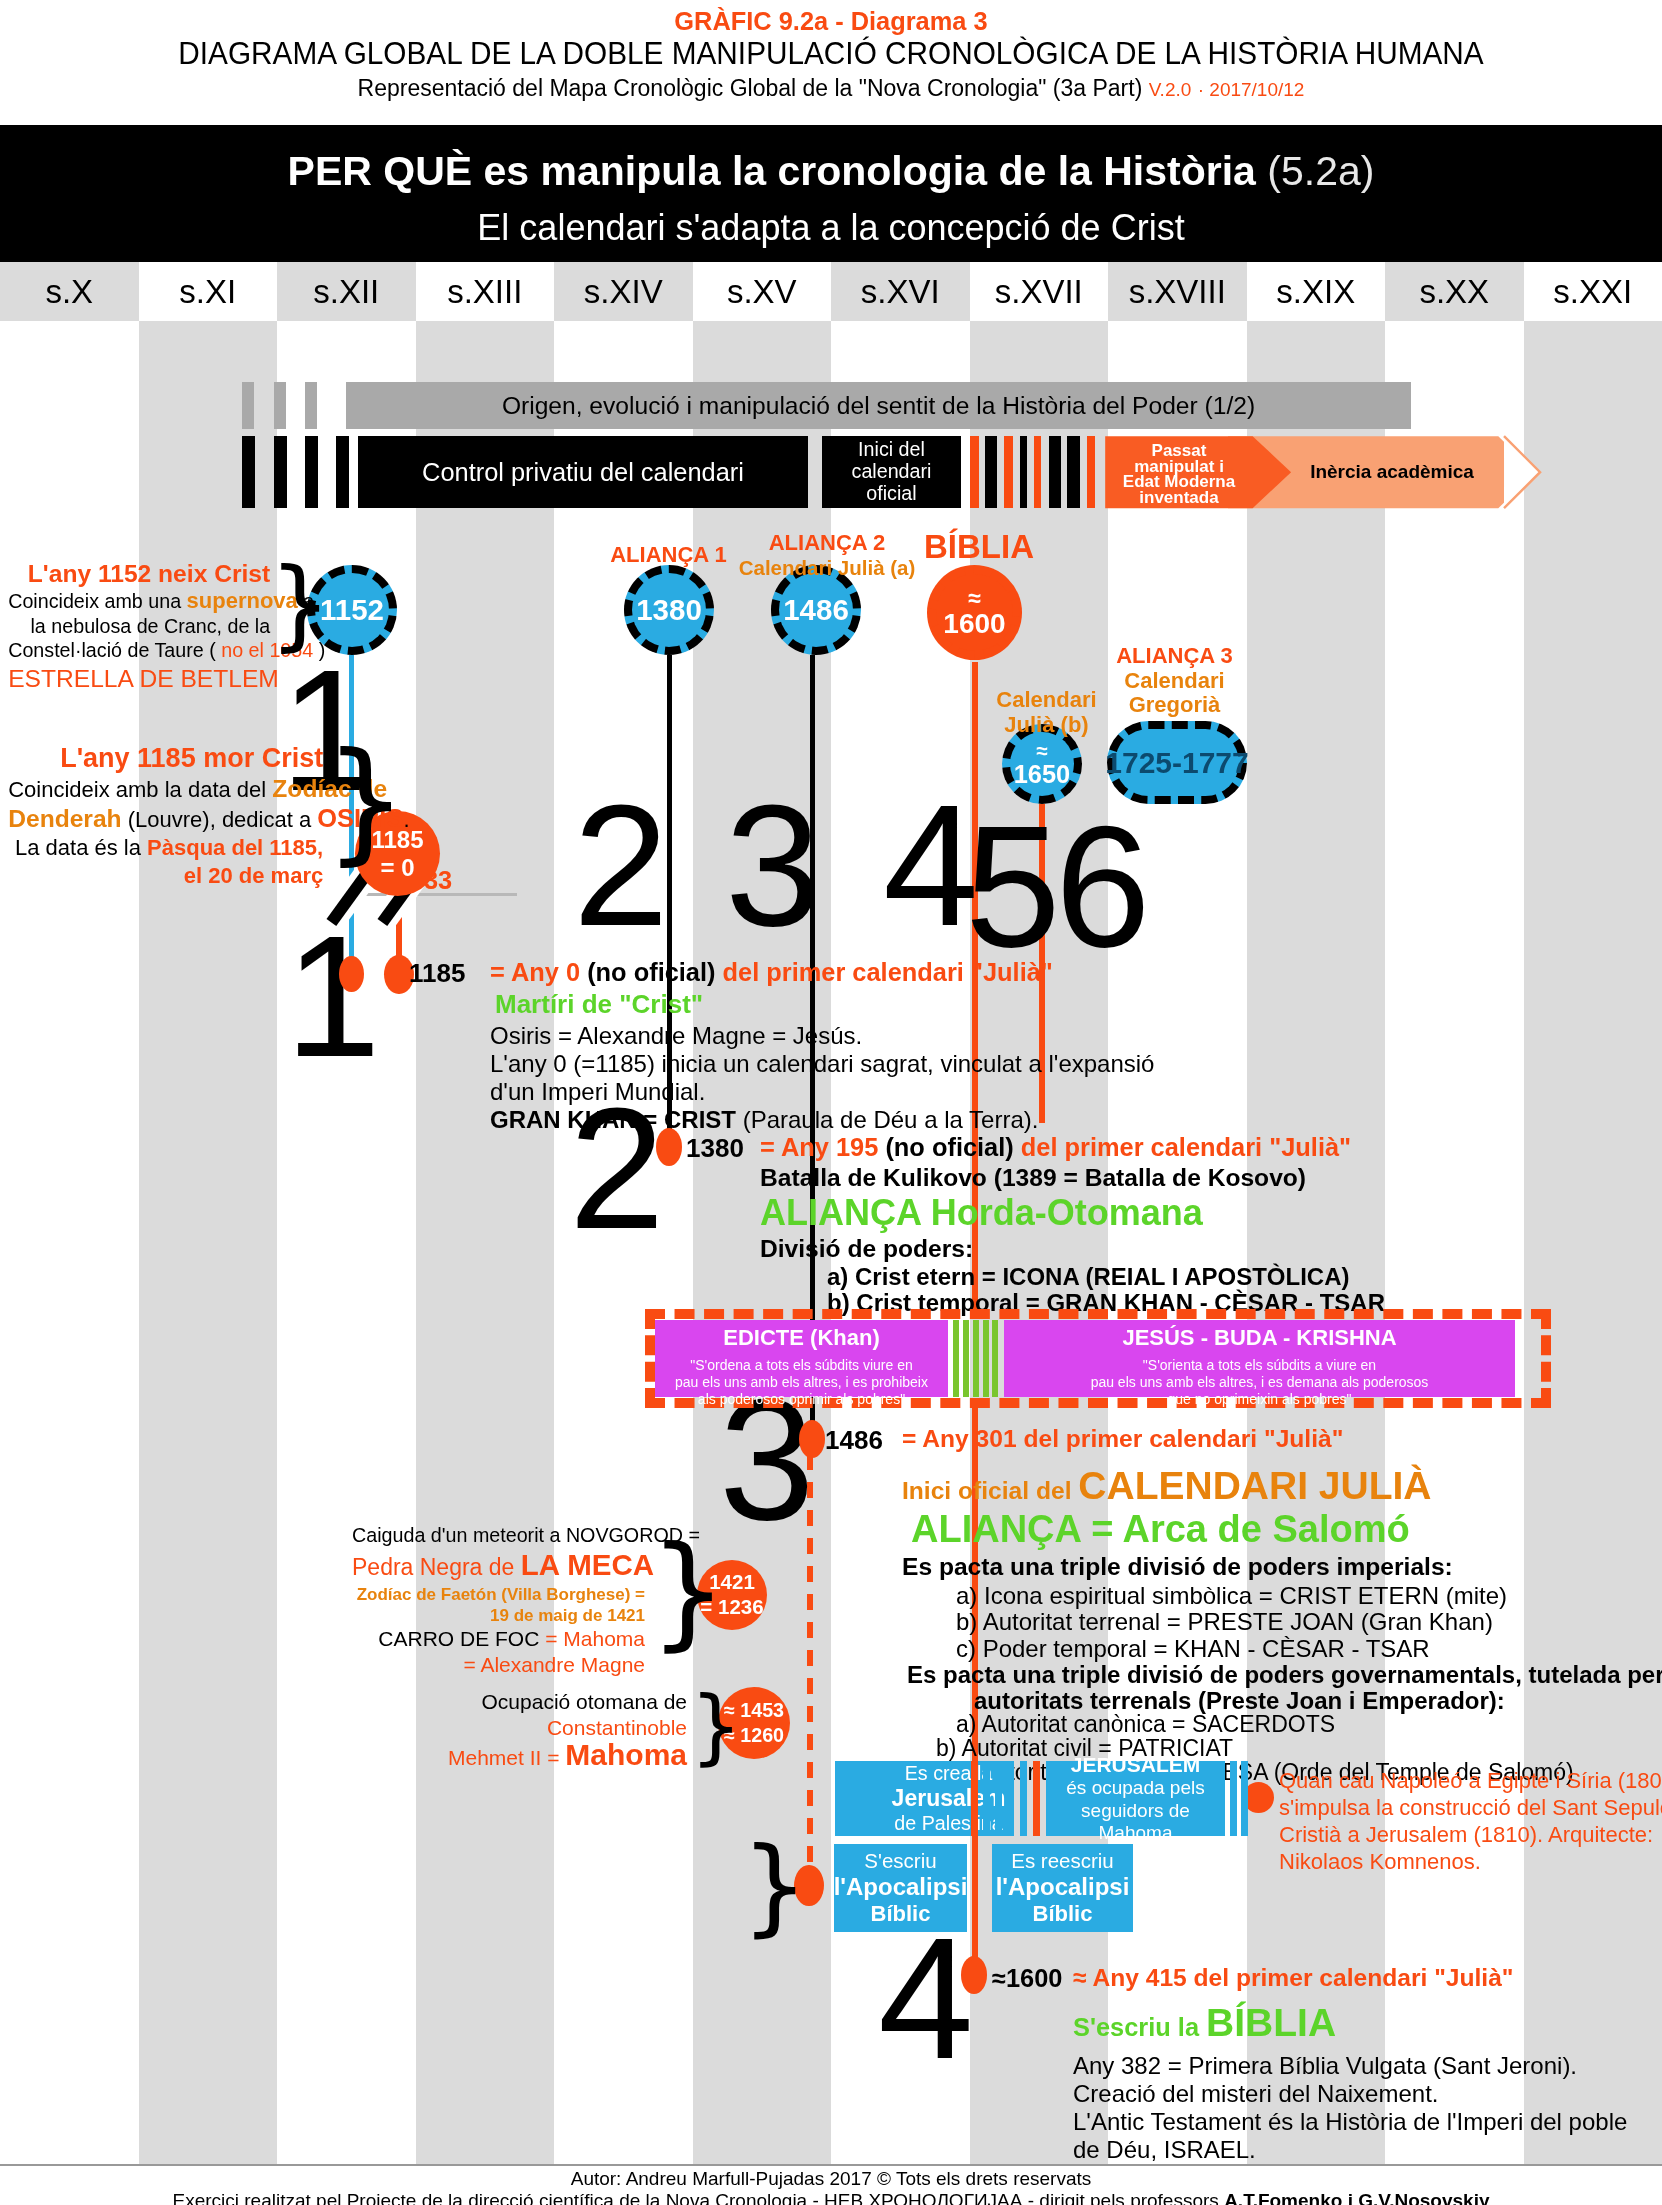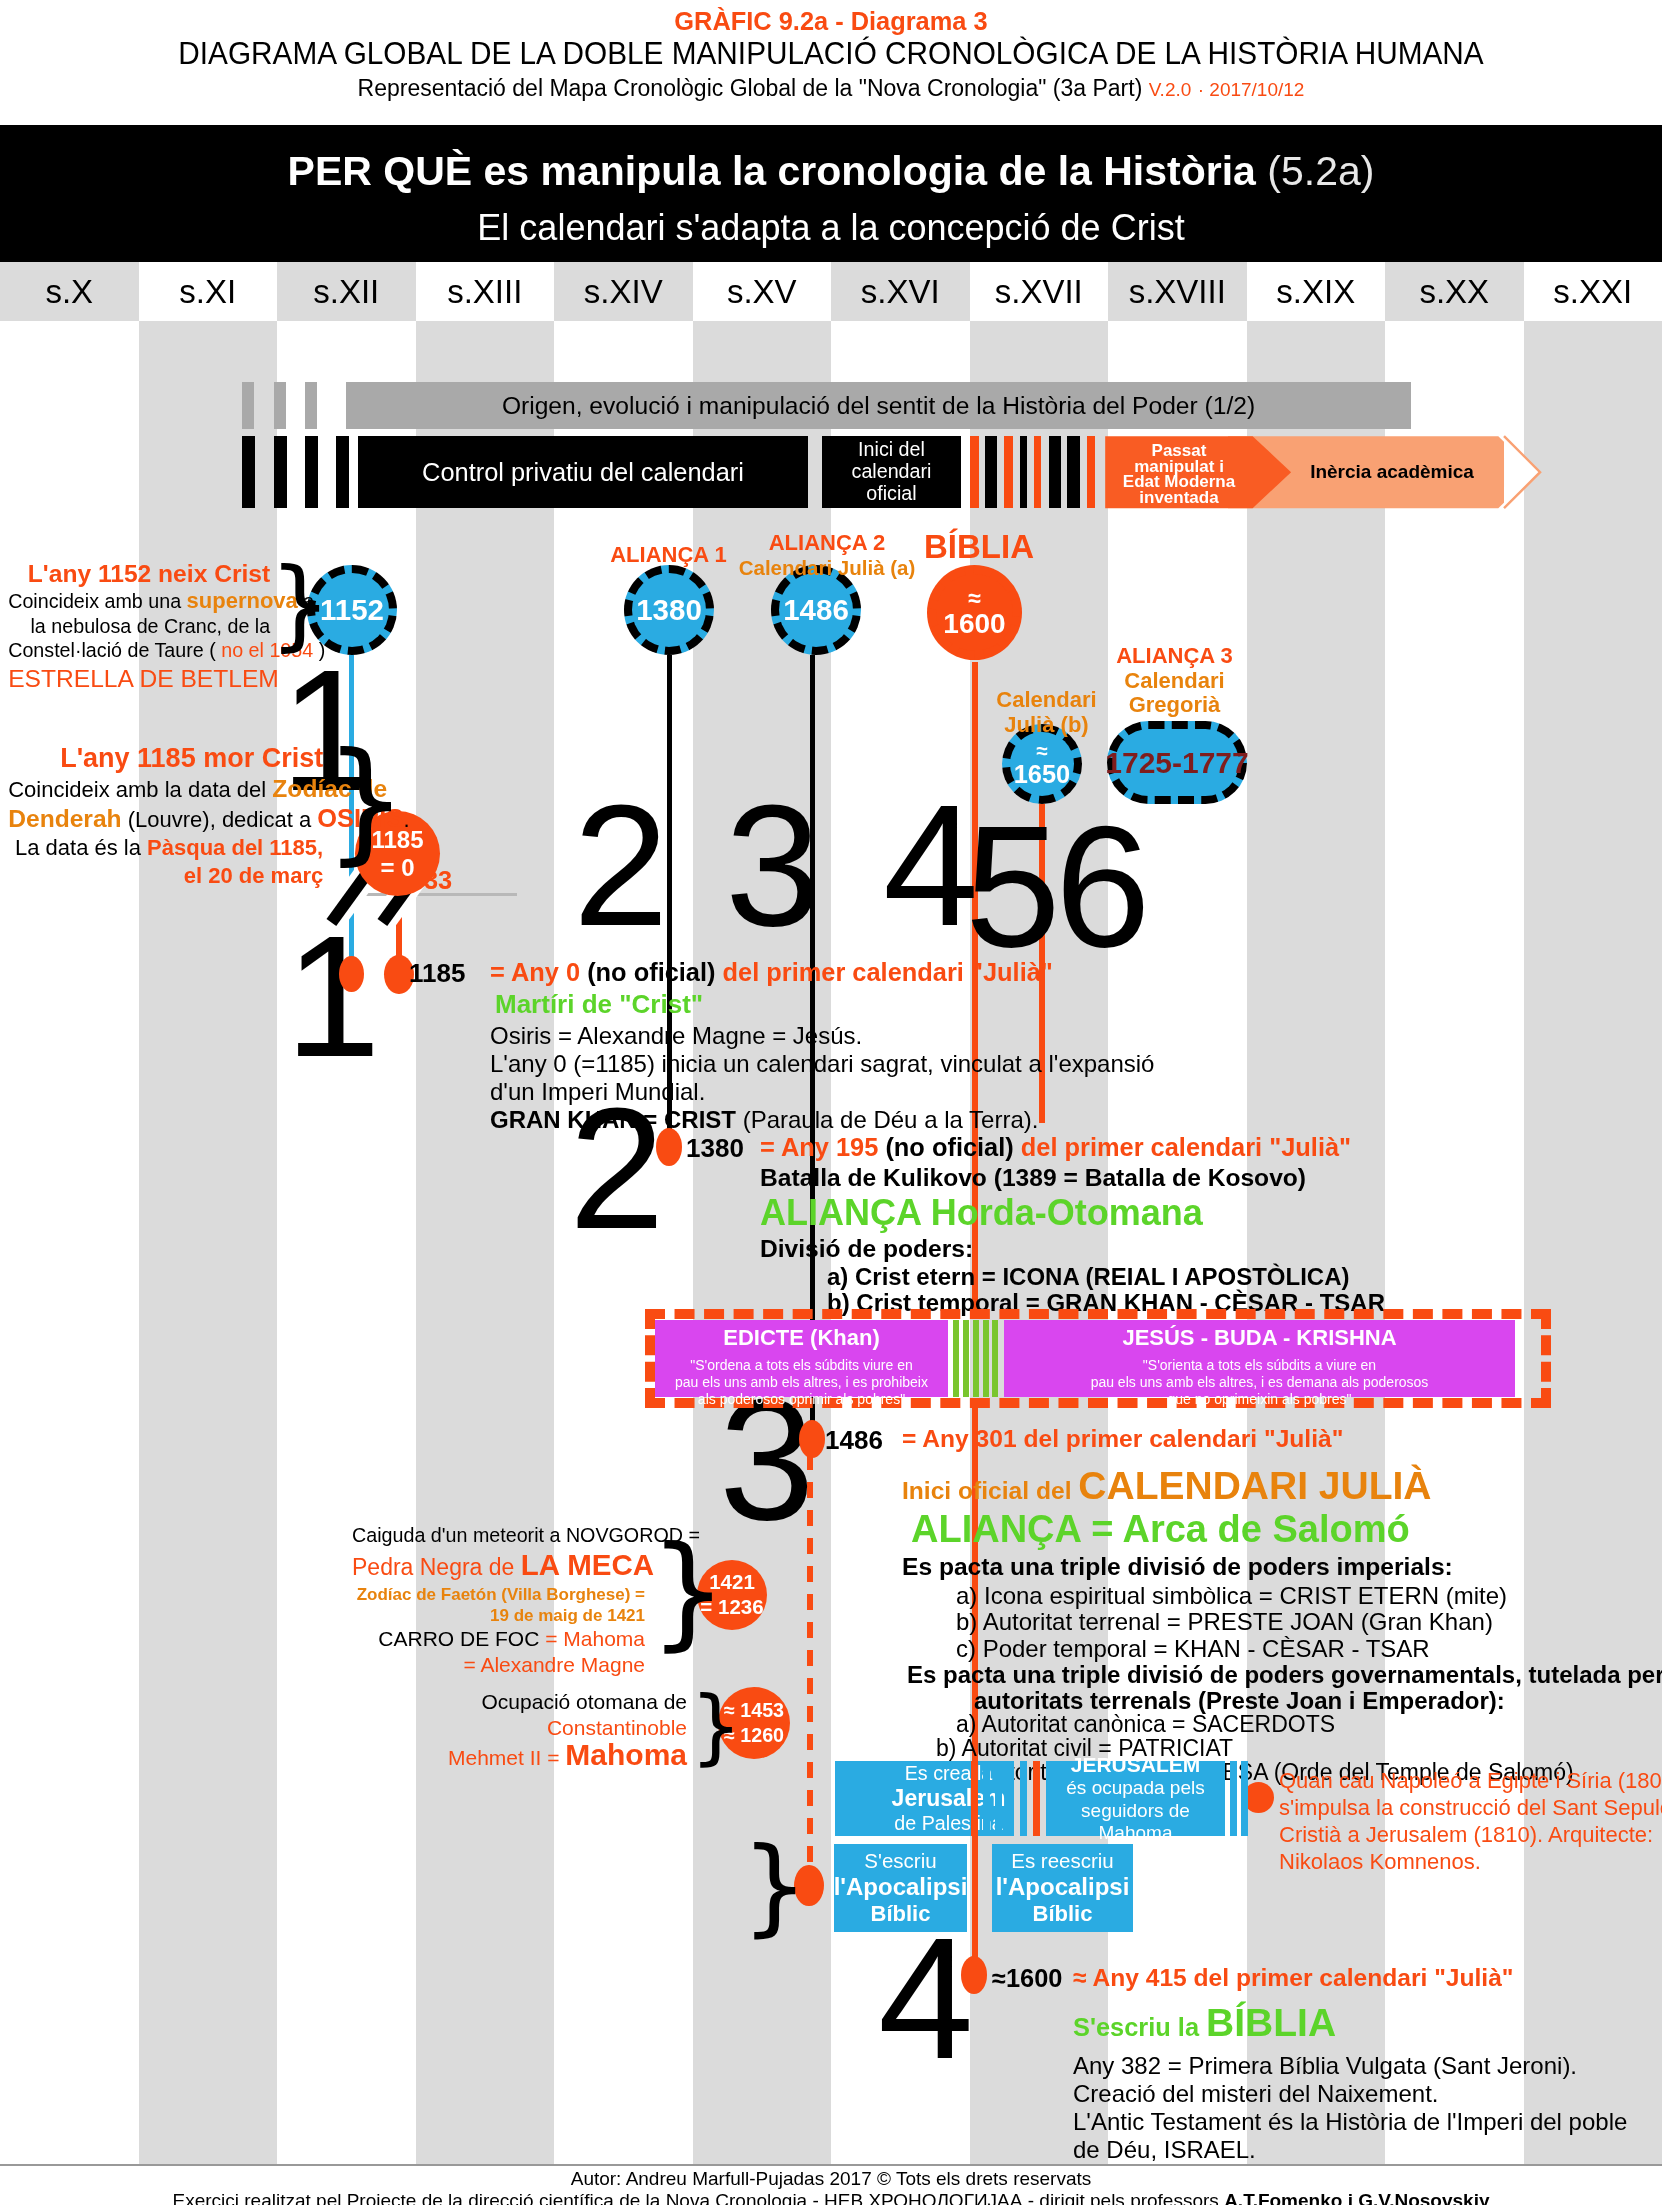--- a/index.html
+++ b/index.html
@@ -143,21 +143,21 @@
     <span>1486</span>
   </div>
   <div class="circ orgc" style="left:927px;top:565px;width:77px;height:77px;border:9.8px dashed #F94B12;font-size:28px;">
     <span style="font-size:23px;">≈</span>
     <span>1600</span>
   </div>
   <div class="circ bluec" style="left:1002px;top:724px;width:64px;height:64px;font-size:25.4px;">
     <span style="font-size:20.5px;">≈</span>
     <span>1650</span>
   </div>
-  <div class="abs" style="left:1107px;top:721px;width:124px;height:67px;background:#2AABE2;border:8.2px dashed #000;border-radius:43px;display:flex;align-items:center;justify-content:center;color:#7f1d1d;font-weight:bold;font-size:30px;">
+  <div class="abs" style="left:1107px;top:721px;width:124px;height:67px;background:#2AABE2;border:8.2px dashed #000;border-radius:43px;display:flex;align-items:center;justify-content:center;color:#0c4a6e;font-weight:bold;font-size:30px;">
     <span class="nw">1725-1777</span>
   </div>
   <div class="circ orgc" style="left:355px;top:811px;width:85px;height:85px;font-size:24px;line-height:1.15;">
     <span>1185</span>
     <span>= 0</span>
   </div>
   <div class="circ orgc" style="left:697px;top:1560px;width:70px;height:70px;font-size:20.5px;line-height:1.2;">
     <span>1421</span>
     <span>= 1236</span>
   </div>

